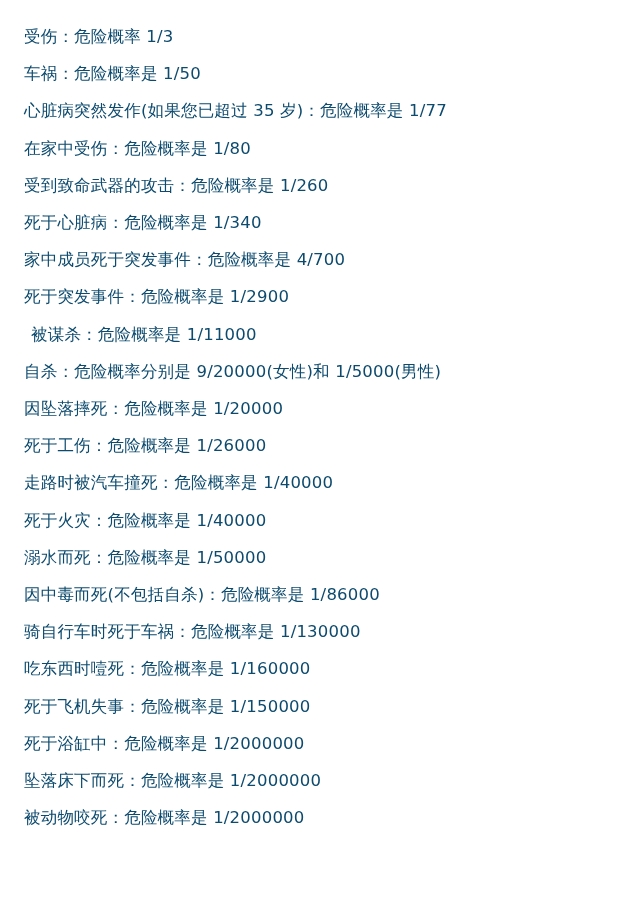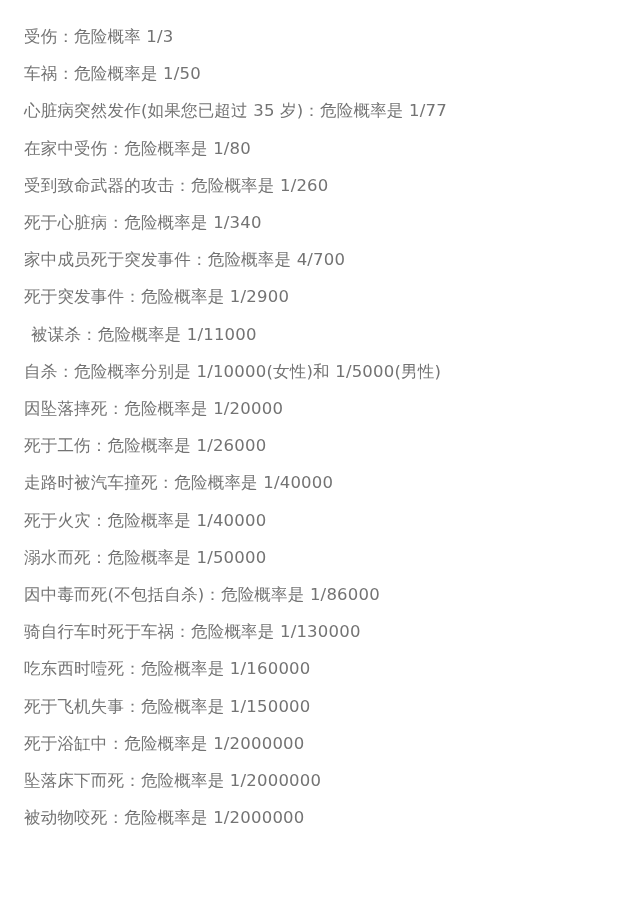--- a/index.html
+++ b/index.html
@@ -16,40 +16,40 @@
   }
   #risk-list {
     padding: 18px 0 0 24px;
     box-sizing: border-box;
   }
   .risk-line {
     font-size: 16.5px;
     line-height: 37.2px;
     white-space: nowrap;
     letter-spacing: 0.2px;
-    color: #737373;
+    color: #0c4a6e;
   }
   .risk-line.indent {
     padding-left: 7px;
   }
 </style>
 </head>
 <body>
 
 <div id="risk-list">
   <div class="risk-line">受伤：危险概率 1/3</div>
   <div class="risk-line">车祸：危险概率是 1/50</div>
   <div class="risk-line">心脏病突然发作(如果您已超过 35 岁)：危险概率是 1/77</div>
   <div class="risk-line">在家中受伤：危险概率是 1/80</div>
   <div class="risk-line">受到致命武器的攻击：危险概率是 1/260</div>
   <div class="risk-line">死于心脏病：危险概率是 1/340</div>
   <div class="risk-line">家中成员死于突发事件：危险概率是 4/700</div>
   <div class="risk-line">死于突发事件：危险概率是 1/2900</div>
   <div class="risk-line indent">被谋杀：危险概率是 1/11000</div>
-  <div class="risk-line">自杀：危险概率分别是 1/10000(女性)和 1/5000(男性)</div>
+  <div class="risk-line">自杀：危险概率分别是 9/20000(女性)和 1/5000(男性)</div>
   <div class="risk-line">因坠落摔死：危险概率是 1/20000</div>
   <div class="risk-line">死于工伤：危险概率是 1/26000</div>
   <div class="risk-line">走路时被汽车撞死：危险概率是 1/40000</div>
   <div class="risk-line">死于火灾：危险概率是 1/40000</div>
   <div class="risk-line">溺水而死：危险概率是 1/50000</div>
   <div class="risk-line">因中毒而死(不包括自杀)：危险概率是 1/86000</div>
   <div class="risk-line">骑自行车时死于车祸：危险概率是 1/130000</div>
   <div class="risk-line">吃东西时噎死：危险概率是 1/160000</div>
   <div class="risk-line">死于飞机失事：危险概率是 1/150000</div>
   <div class="risk-line">死于浴缸中：危险概率是 1/2000000</div>

